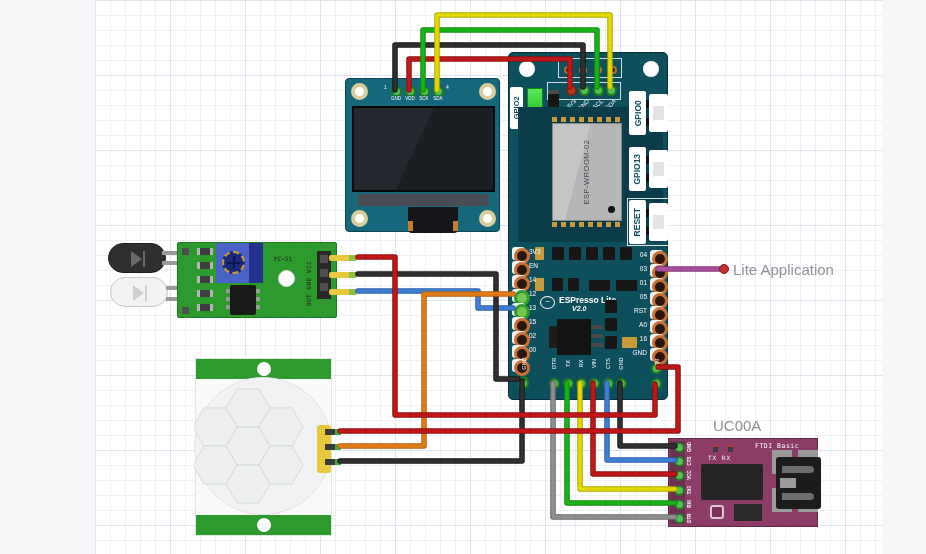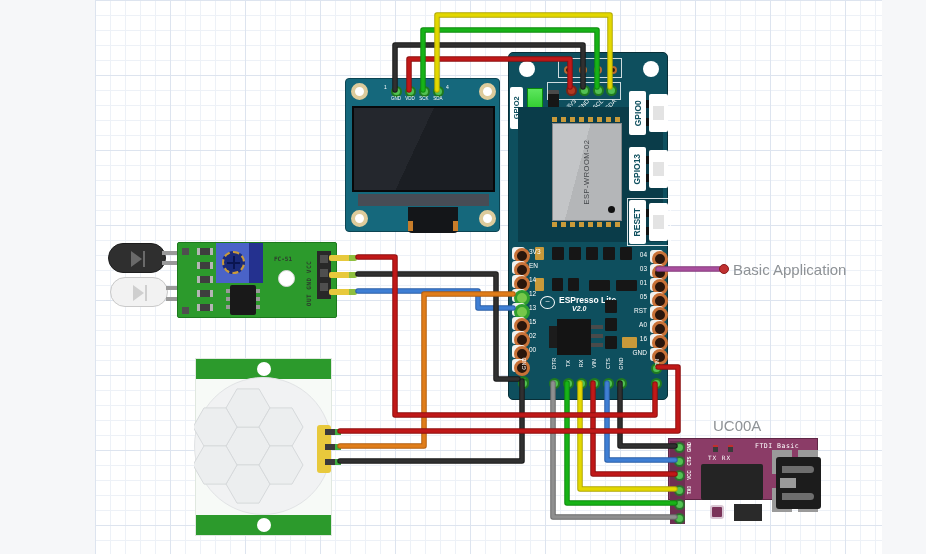--- a/index.html
+++ b/index.html
@@ -263,21 +263,21 @@
         <div class="pincircle abs" style="left: 79.5px; top: 324.5px;"></div>
         <div class="tinylab rot abs" style="left: 87px; top: 307px; width: 24px; height: 7px; font-size: 5.5px; text-align: center; line-height: 7px;">CTS</div>
         <div class="pincircle abs" style="left: 93.5px; top: 324.5px;"></div>
         <div class="tinylab rot abs" style="left: 100px; top: 307px; width: 24px; height: 7px; font-size: 5.5px; text-align: center; line-height: 7px;">GND</div>
         <div class="pincircle abs" style="left: 106.5px; top: 324.5px;"></div>
         <div class="tinylab rot abs" style="left: 135.5px; top: 307px; width: 24px; height: 7px; font-size: 5.5px; text-align: center; line-height: 7px;">VIN</div>
         <div class="pincircle abs" style="left: 142px; top: 324.5px;"></div>
       </div>
   </div>
 
-  <div class="abs" id="ftdi" style="left:668px;top:438px;width:150px;height:62px;background:#8b3c67;border:1px solid #5f2746">
+  <div class="abs" id="ftdi" style="left:668px;top:438px;width:150px;height:89px;background:#8b3c67;border:1px solid #5f2746">
     <div class="abs" style="left:1px;top:2px;width:15px;height:83px;background:#6e2f52"></div>
     <div id="ftdi-pins">
         <div class="pincircle abs" style="left: 4.5px; top: 2.5px; border-color: rgb(46, 110, 46);"></div>
         <div class="tinylab rot abs" style="left: 12px; top: 5px; width: 18px; height: 6px; font-size: 4.5px; font-weight: bold; text-align: center; line-height: 6px;">GND</div>
         <div class="pincircle abs" style="left: 4.5px; top: 16.5px; border-color: rgb(46, 110, 46);"></div>
         <div class="tinylab rot abs" style="left: 12px; top: 19px; width: 18px; height: 6px; font-size: 4.5px; font-weight: bold; text-align: center; line-height: 6px;">CTS</div>
         <div class="pincircle abs" style="left: 4.5px; top: 30.5px; border-color: rgb(46, 110, 46);"></div>
         <div class="tinylab rot abs" style="left: 12px; top: 33px; width: 18px; height: 6px; font-size: 4.5px; font-weight: bold; text-align: center; line-height: 6px;">VCC</div>
         <div class="pincircle abs" style="left: 4.5px; top: 45.5px; border-color: rgb(46, 110, 46);"></div>
         <div class="tinylab rot abs" style="left: 12px; top: 48px; width: 18px; height: 6px; font-size: 4.5px; font-weight: bold; text-align: center; line-height: 6px;">TX0</div>
@@ -298,21 +298,21 @@
     <div class="abs" style="left:107px;top:18px;width:45px;height:52px;background:#1c1c1c;border-radius:3px">
       <div class="abs" style="left:6px;top:9px;width:32px;height:7px;background:#6e6e6e;border-radius:0 4px 4px 0"></div>
       <div class="abs" style="left:6px;top:36px;width:32px;height:7px;background:#6e6e6e;border-radius:0 4px 4px 0"></div>
       <div class="abs" style="left:4px;top:21px;width:16px;height:10px;background:#9a9a9a"></div>
     </div>
     <div class="abs" style="left:41px;top:66px;width:14px;height:14px;border:2px solid #d9c6d4;background:#7a3359;border-radius:3px"></div>
     <div class="abs" style="left:65px;top:65px;width:28px;height:17px;background:#2a2a2a"></div>
   </div>
 
   <div class="abs" style="left:713px;top:417px;font-size:15px;color:#8e9296">UC00A</div>
-  <div class="abs" style="left:733px;top:261px;font-size:15px;color:#8e9296;white-space:nowrap">Basic Application</div>
+  <div class="abs" style="left:733px;top:261px;font-size:15px;color:#8e9296;white-space:nowrap">Lite Application</div>
 
   <svg id="wires" width="926" height="554">
       <polyline points="395,90 395,45 583,45 583,87" fill="none" stroke="#181818" stroke-width="5.5" stroke-linecap="round" stroke-linejoin="round"></polyline>
       <polyline points="395,90 395,45 583,45 583,87" fill="none" stroke="#303030" stroke-width="3.5" stroke-linecap="round" stroke-linejoin="round"></polyline>
       <polyline points="409,90 409,59 570,59 570,87" fill="none" stroke="#8f0f0f" stroke-width="5.5" stroke-linecap="round" stroke-linejoin="round"></polyline>
       <polyline points="409,90 409,59 570,59 570,87" fill="none" stroke="#c01818" stroke-width="3.5" stroke-linecap="round" stroke-linejoin="round"></polyline>
       <polyline points="423,90 423,30 597,30 597,87" fill="none" stroke="#0e8a0e" stroke-width="5.5" stroke-linecap="round" stroke-linejoin="round"></polyline>
       <polyline points="423,90 423,30 597,30 597,87" fill="none" stroke="#17b317" stroke-width="3.5" stroke-linecap="round" stroke-linejoin="round"></polyline>
       <polyline points="437,90 437,15 610,15 610,87" fill="none" stroke="#b0a800" stroke-width="5.5" stroke-linecap="round" stroke-linejoin="round"></polyline>
       <polyline points="437,90 437,15 610,15 610,87" fill="none" stroke="#e3d800" stroke-width="3.5" stroke-linecap="round" stroke-linejoin="round"></polyline>

